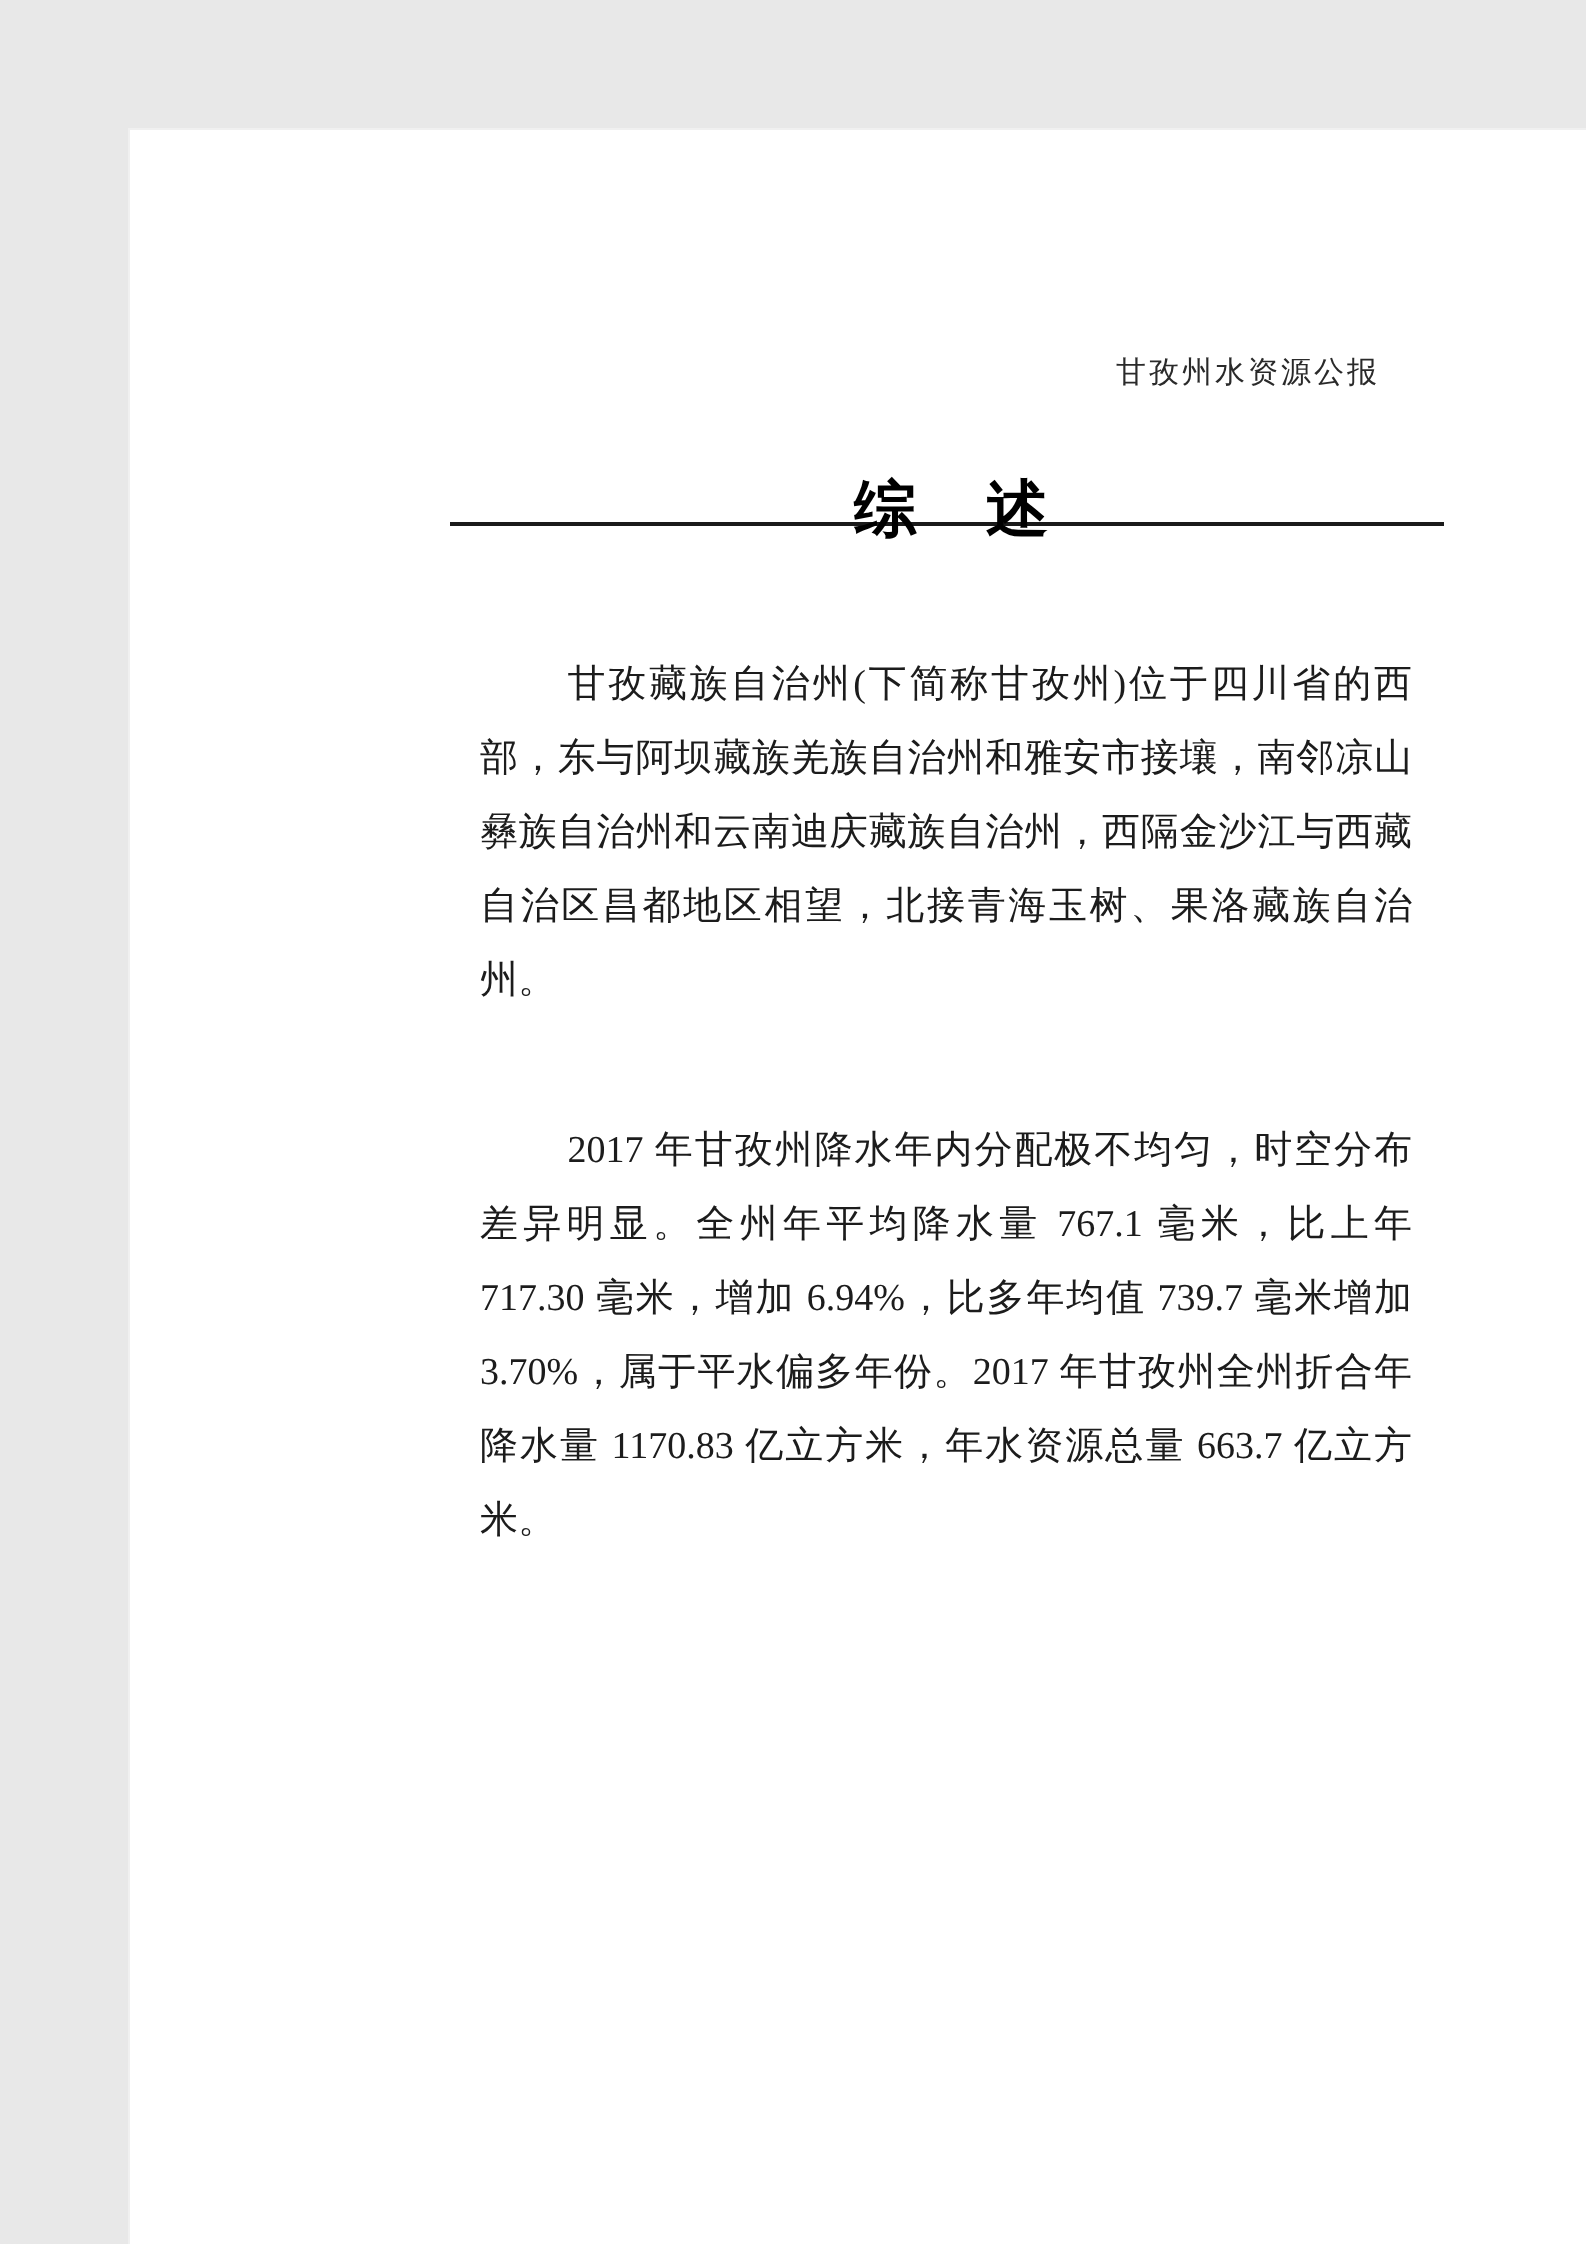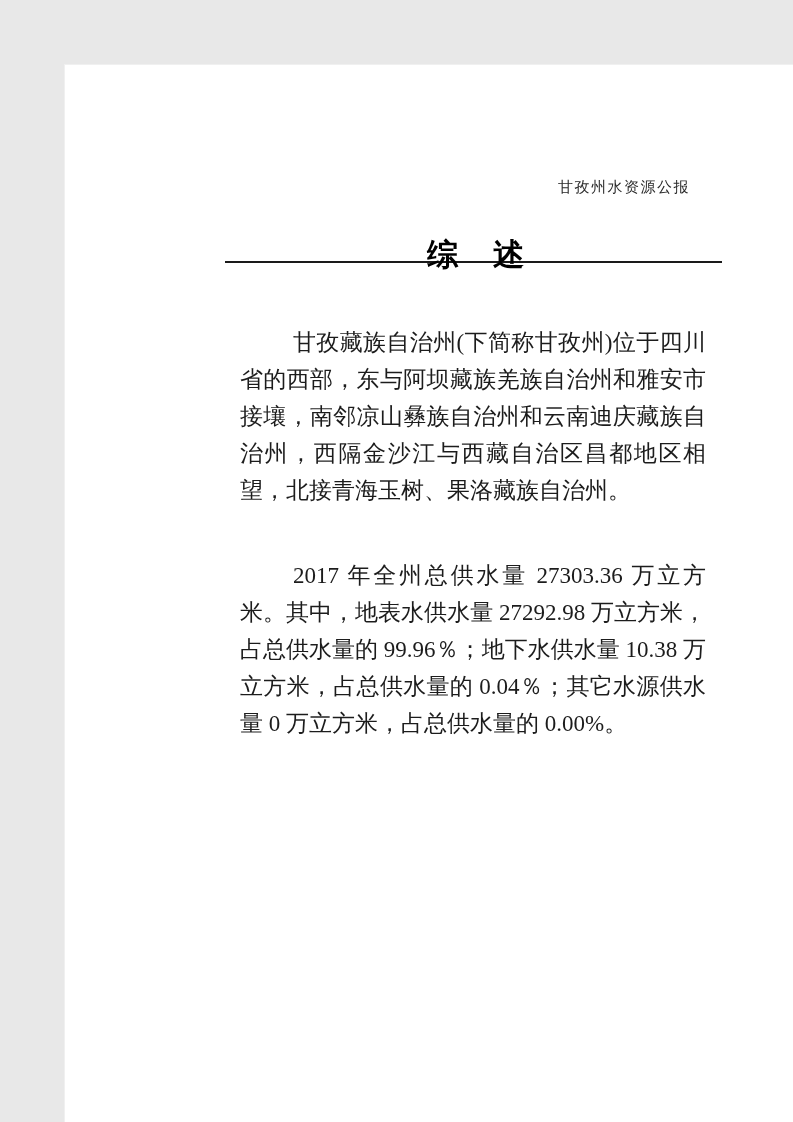--- a/index.html
+++ b/index.html
@@ -42,21 +42,21 @@
     text-align: center;
     font-size: 31px;
     font-weight: bold;
     letter-spacing: 2px;
     color: #000000;
   }
   .doc-body {
     position: absolute;
     left: 112px; top: 196px;
     width: 562px;
-    font-size: 23px;
+    font-size: 19px;
     line-height: 37px;
     text-align: justify;
     color: #1c1c1c;
   }
   .doc-body p {
     text-indent: 2.3em;
   }
   .footer {
     position: absolute;
     left: 0; top: 1035px;
@@ -75,20 +75,20 @@
 
   <div class="header">
     <div class="header-text">甘孜州水资源公报</div>
     <div class="header-rule"></div>
   </div>
 
   <h1 class="doc-title">综　述</h1>
 
   <div class="doc-body">
     <p>甘孜藏族自治州(下简称甘孜州)位于四川省的西部，东与阿坝藏族羌族自治州和雅安市接壤，南邻凉山彝族自治州和云南迪庆藏族自治州，西隔金沙江与西藏自治区昌都地区相望，北接青海玉树、果洛藏族自治州。</p>
-    <p>2017 年全州总供水量 27303.36 万立方米。其中，地表水供水量 27292.98 万立方米，占总供水量的 99.96％；地下水供水量 10.38 万立方米，占总供水量的 0.04％；其它水源供水量 0 万立方米，占总供水量的 0.00%。</p>
+    <p>2017 年甘孜州降水年内分配极不均匀，时空分布差异明显。全州年平均降水量 767.1 毫米，比上年 717.30 毫米，增加 6.94%，比多年均值 739.7 毫米增加 3.70%，属于平水偏多年份。2017 年甘孜州全州折合年降水量 1170.83 亿立方米，年水资源总量 663.7 亿立方米。</p>
   </div>
 
   <div class="footer">
     <span class="page-number">1</span>
   </div>
 
 </div>
 
 </body></html>

